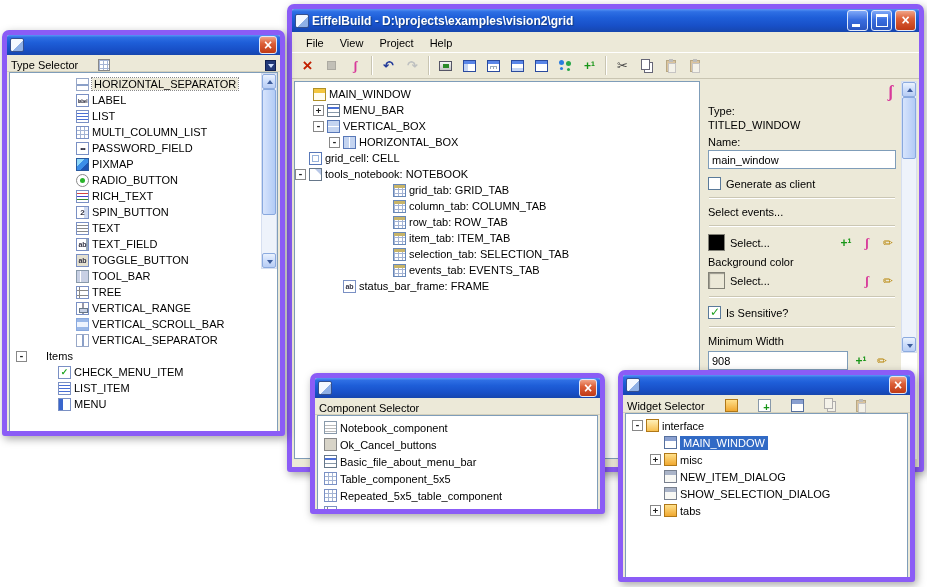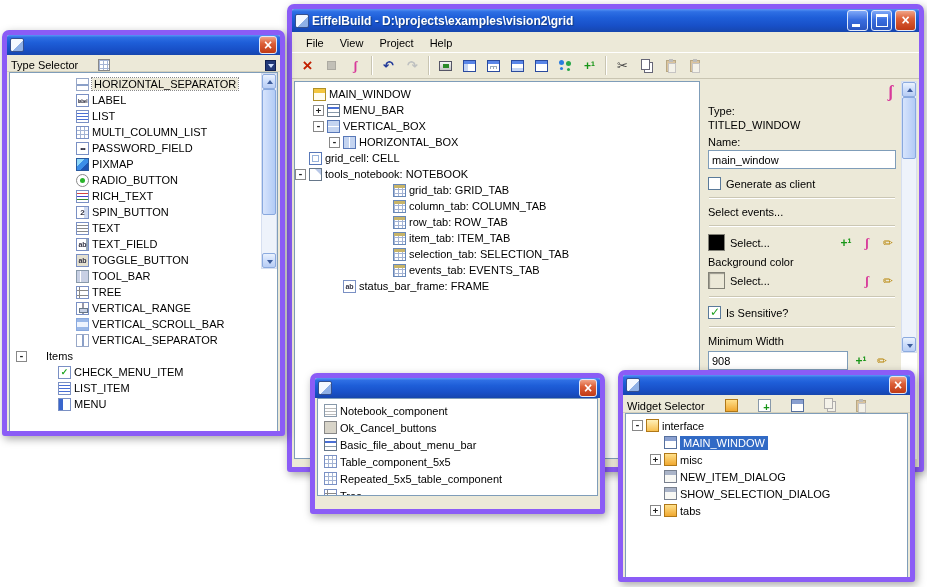--- a/index.html
+++ b/index.html
@@ -534,20 +534,23 @@
       </div>
     </div>
   </div>
 
   <div class="xpwin win-comp">
     <div class="tb tb-sm">
       <span class="appicon"></span>
       <span class="ttl"></span>
       <span class="wbtn closeb sm"></span>
     </div>
+    <div class="phead">
+      <span>Component Selector</span>
+    </div>
     <div class="pbody">
       <div class="listcol cs-list">
 
           <div class="row">
             <span class="ti" data-icon="page"></span>
             <span class="lbl">Notebook_component</span>
           </div>
 
           <div class="row">
             <span class="ti" data-icon="graybox"></span>

